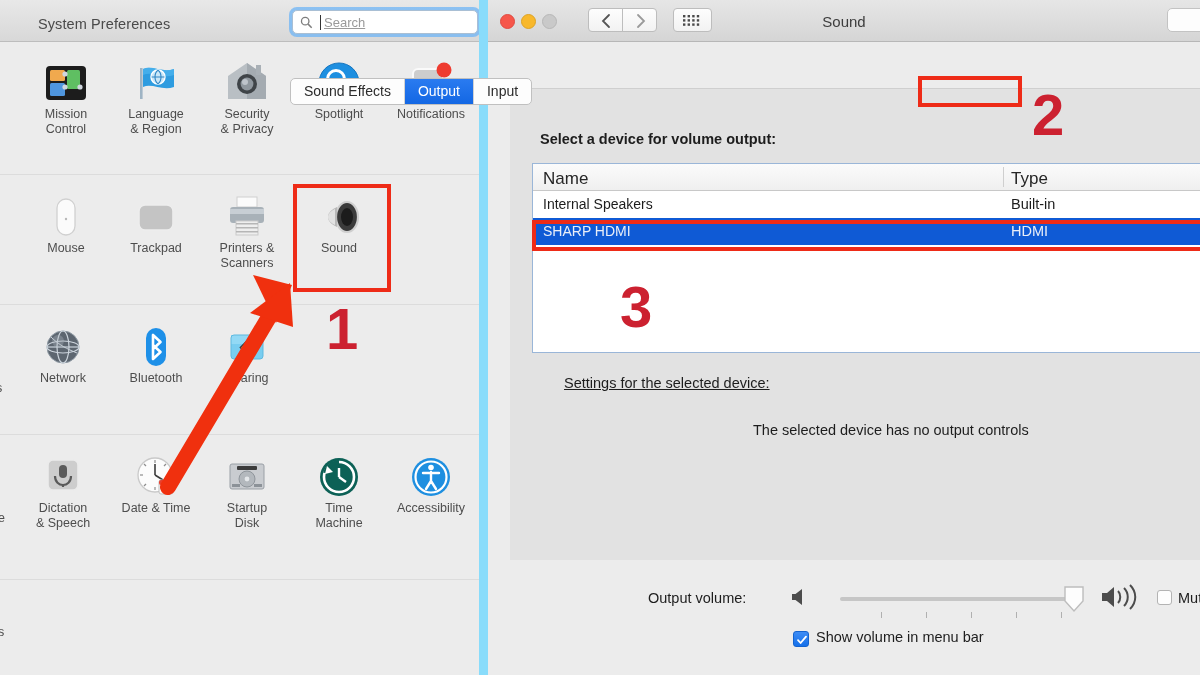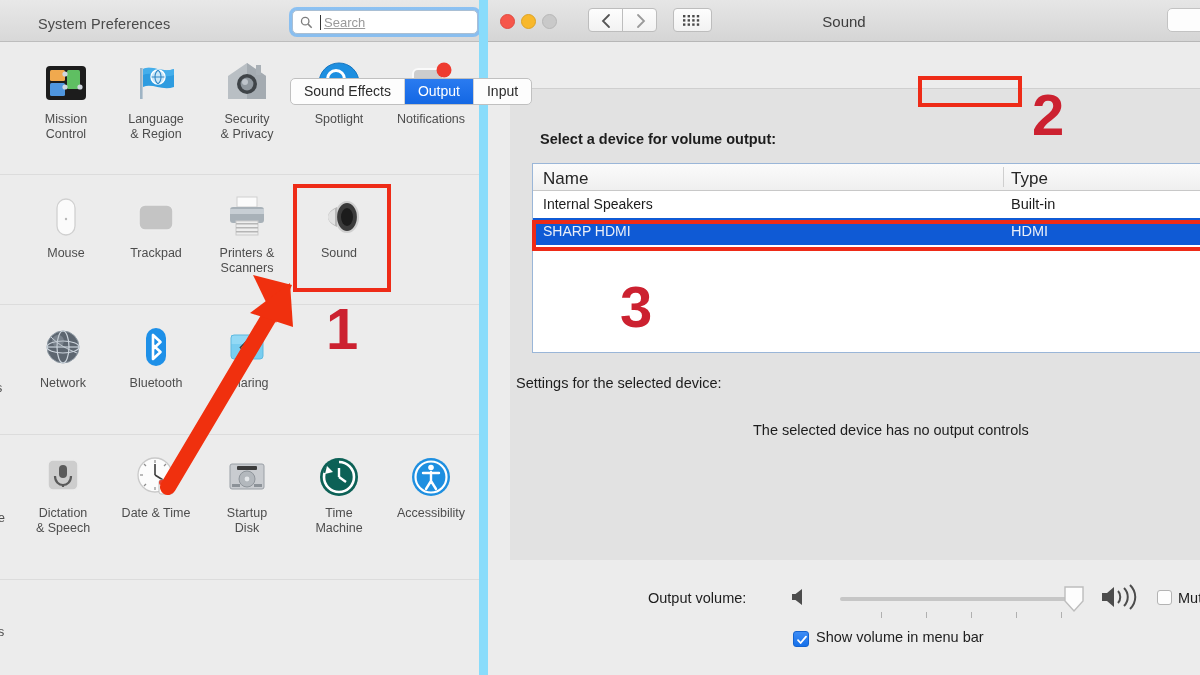--- a/index.html
+++ b/index.html
@@ -54,21 +54,20 @@
   }
   .sp-cell {
     position: absolute; top: 0;
     width: 92px; text-align: center;
   }
   .sp-ico {
     margin: 0 auto; position: relative;
     width: 48px; height: 48px;
   }
   .sp-lbl {
-    margin-top: 5px;
     font-size: 12.5px; line-height: 14.5px; color: #4d4d4d;
     white-space: pre-line;
   }
   .sp-partial {
     position: absolute;
     font-size: 12.5px; color: #4d4d4d;
   }
 
   
   #sound-hl {
@@ -203,22 +202,22 @@
   #row-hl {
     position: absolute; left: 532px; top: 220px; width: 676px; height: 31px;
     border: 4px solid #ee2b17; box-sizing: border-box; pointer-events: none;
   }
   #num3 {
     position: absolute; left: 620px; top: 278px;
     font-size: 58px; font-weight: bold; color: #cc2130; line-height: 1;
   }
 
   #settings-label {
-    position: absolute; left: 516px; top: 375px;
-    font-size: 14.5px; color: #1d1d1d; white-space: nowrap;
+    position: absolute; left: 564px; top: 375px;
+    font-size: 14.5px; color: #1d1d1d; white-space: nowrap; text-decoration: underline;
   }
   #nocontrols {
     position: absolute; left: 753px; top: 422px;
     font-size: 14.5px; color: #1d1d1d; white-space: nowrap;
   }
 
   
   #vol-label {
     position: absolute; left: 648px; top: 590px;
     font-size: 14.5px; color: #1d1d1d; white-space: nowrap;

